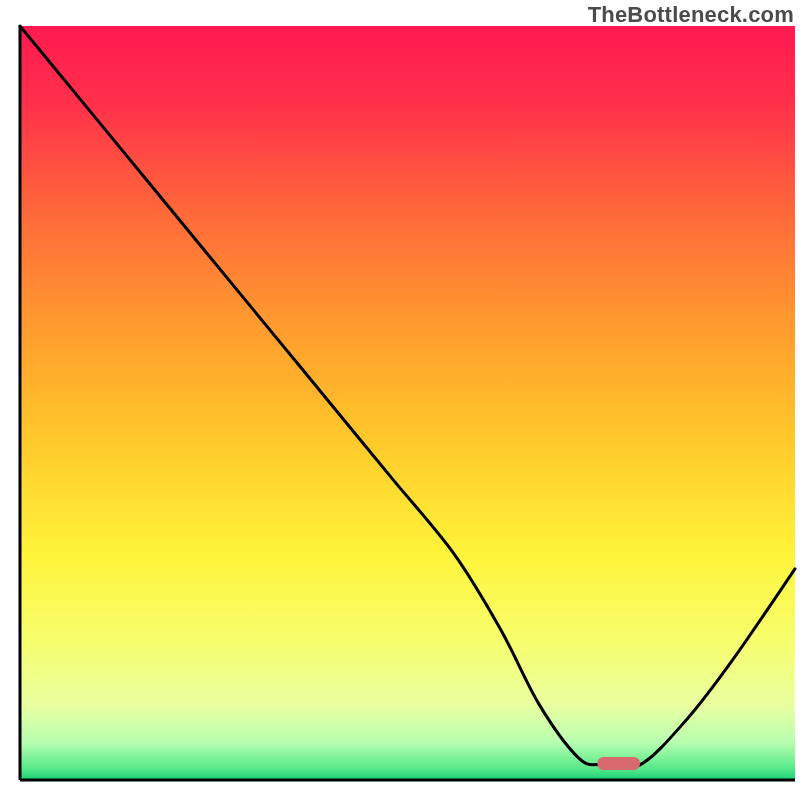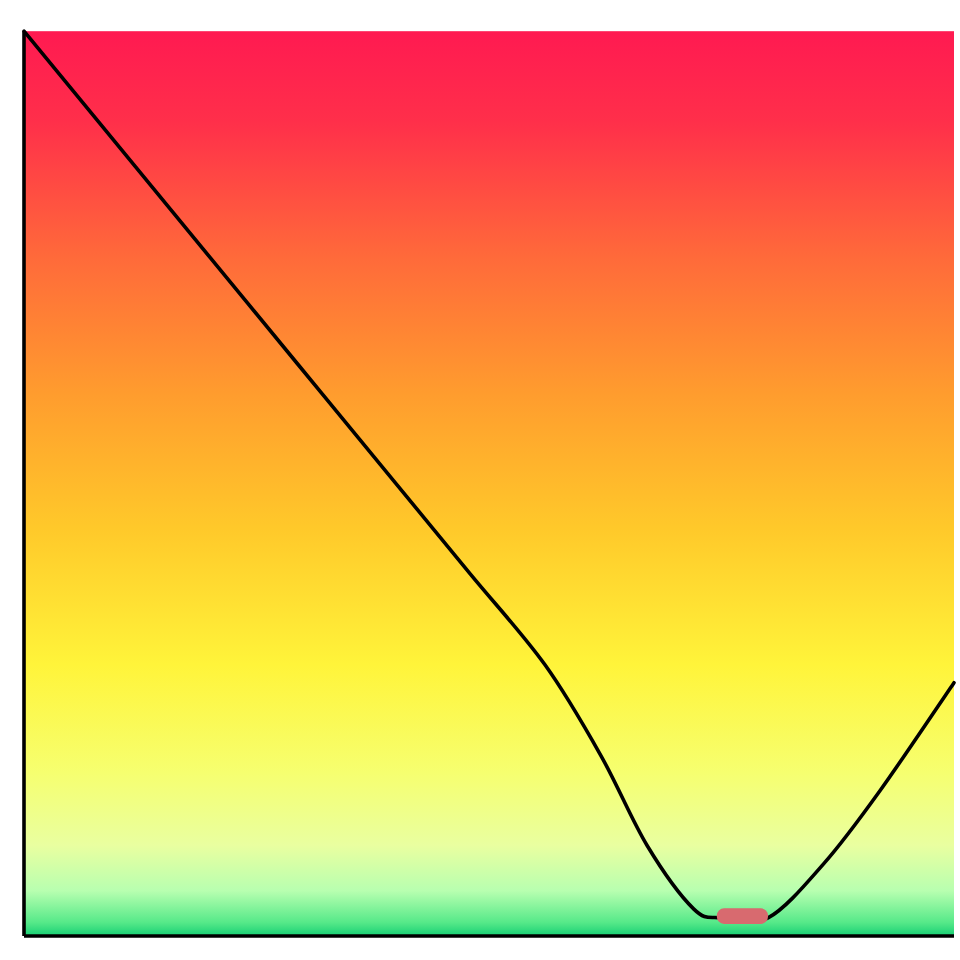--- a/index.html
+++ b/index.html
@@ -27,20 +27,21 @@
   }
   svg {
     display: block;
   }
 </style>
 </head>
 <body>
 
 <div class="container">
 
+  <div class="watermark">TheBottleneck.com</div>
 
   <svg id="chart-svg" width="800" height="800" viewBox="0 0 800 800">
     <defs>
       <linearGradient id="bg-grad" x1="0" y1="0" x2="0" y2="1">
           <stop offset="0%" stop-color="#ff1a51"></stop>
           <stop offset="10%" stop-color="#ff2f4a"></stop>
           <stop offset="25%" stop-color="#ff6a3a"></stop>
           <stop offset="40%" stop-color="#ff9c2e"></stop>
           <stop offset="55.00000000000001%" stop-color="#ffc92a"></stop>
           <stop offset="70%" stop-color="#fff43a"></stop>

